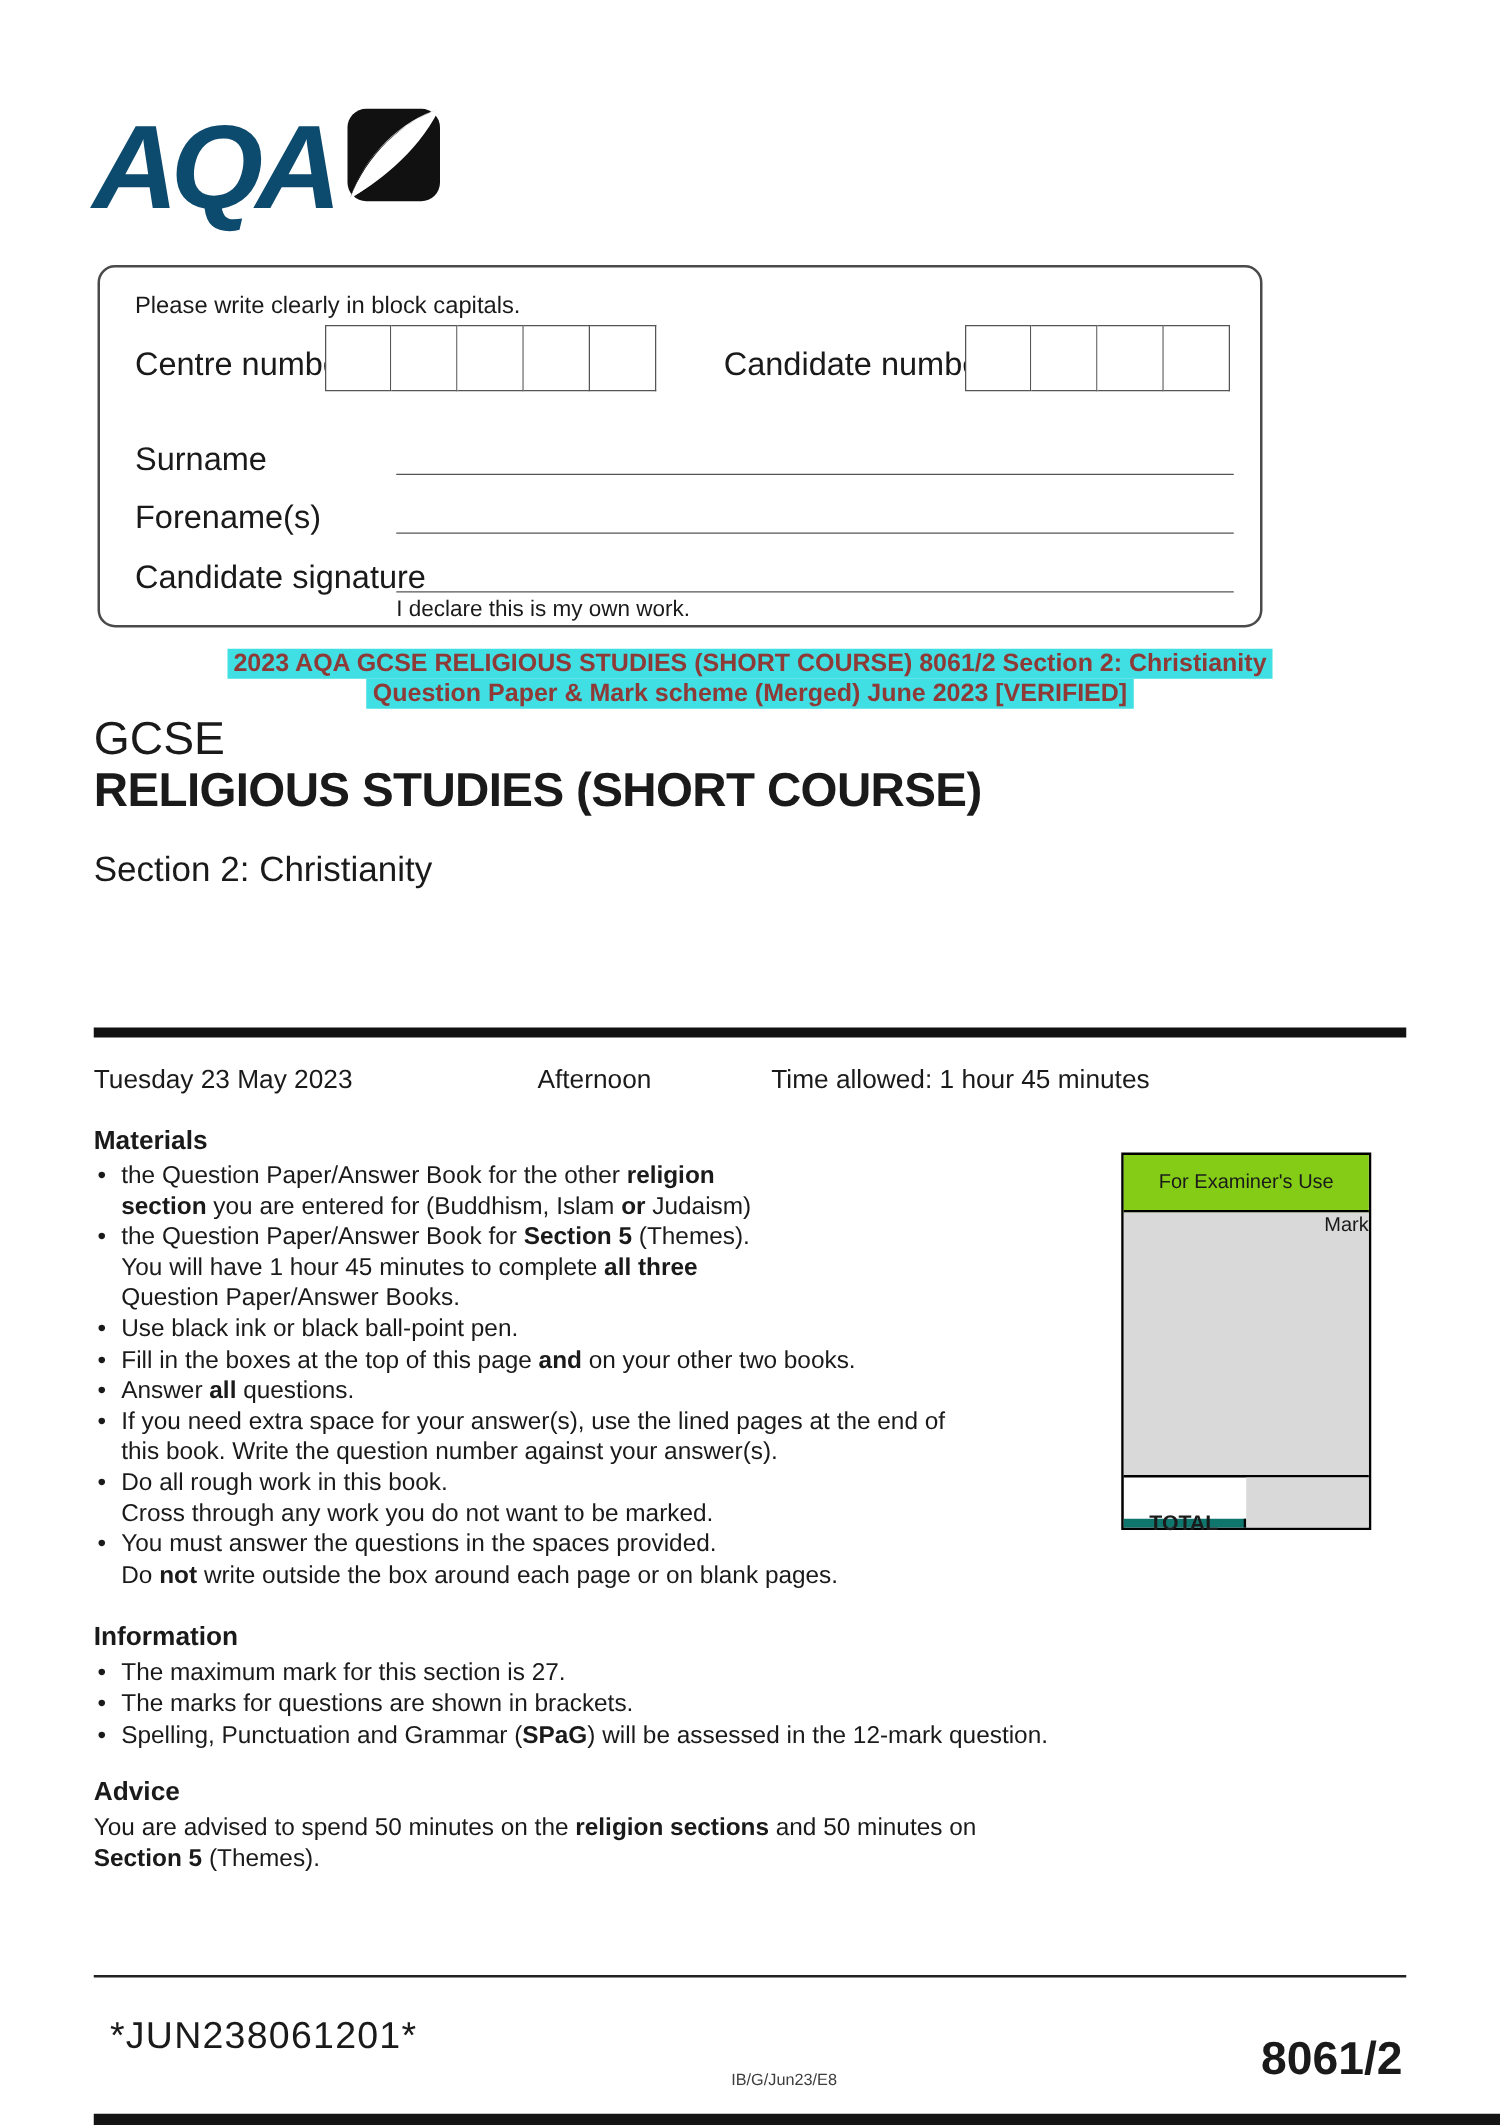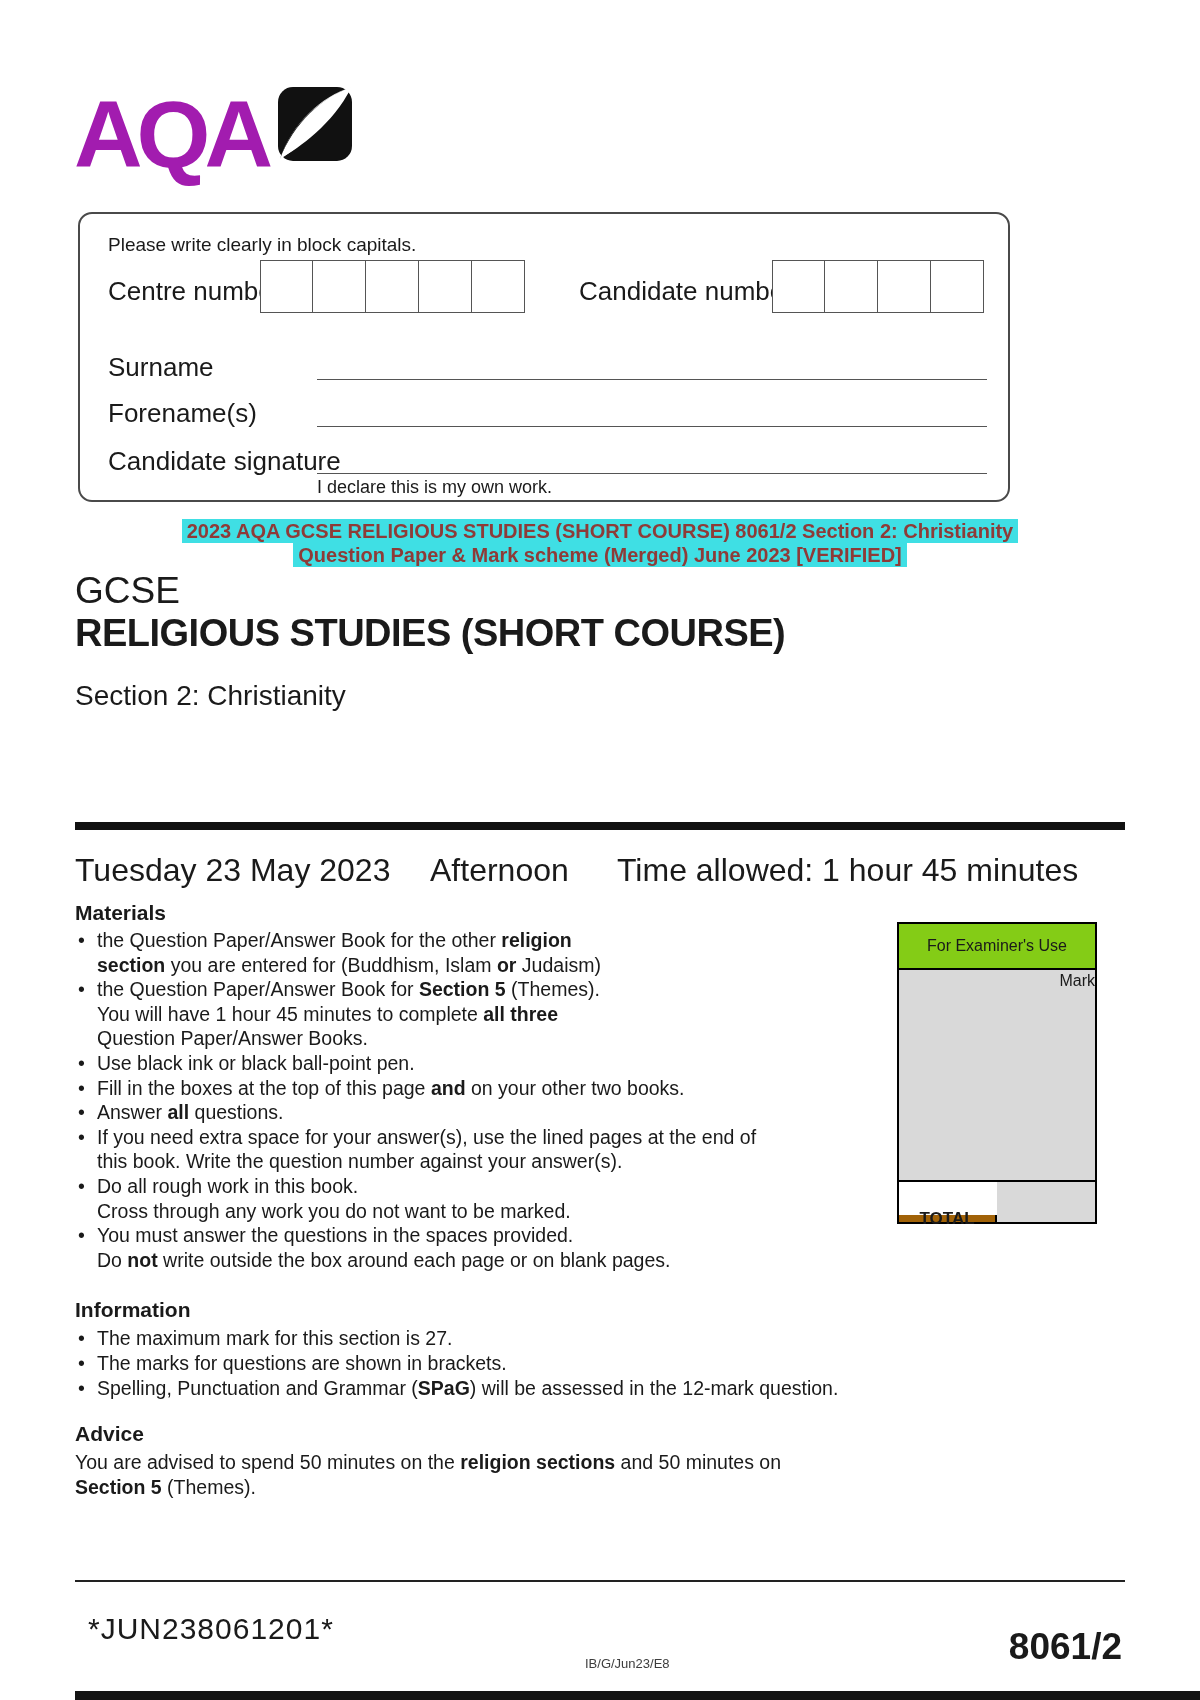--- a/index.html
+++ b/index.html
@@ -3,21 +3,21 @@
 <meta charset="utf-8">
 <style>
   html,body{margin:0;padding:0;background:#ffffff;}
   #page{
     position:relative; width:1200px; height:1700px; background:#ffffff;
     font-family:"Liberation Sans","DejaVu Sans",sans-serif; color:#1a1a1a;
     overflow:hidden;
   }
   
   .logo{position:absolute; left:74px; top:84px; display:flex; align-items:flex-start;}
-  .logo-text{font-size:95px; font-weight:bold; letter-spacing:-6px; line-height:100px; color:#a21caf;}
+  .logo-text{font-size:95px; font-weight:bold; letter-spacing:-6px; line-height:100px; color:#0c4a6e;font-style:italic;}
   .logo-mark{margin-left:10px; margin-top:2px;}
   
   .cand-box{position:absolute; left:78px; top:212px; width:928px; height:286px;
     border:2px solid #4a4a4a; border-radius:14px; background:#fff;}
   .cand-box .instr{position:absolute; left:28px; top:20px; font-size:19px;}
   .cand-label{position:absolute; font-size:26px;}
   .cells{position:absolute; top:46px; display:flex;}
   .numcell{width:53px; height:53px; border:1px solid #555; border-left:none; box-sizing:border-box; background:#fff;}
   .numcell:first-child{border-left:1px solid #555;}
   .wline{position:absolute; height:0; border-bottom:1.5px solid #555;}
@@ -25,21 +25,21 @@
   
   .hl-wrap{position:absolute; left:75px; top:519px; width:1050px; text-align:center;
     font-size:20px; line-height:24px; font-weight:bold;}
   .hl-line span{padding:1px 5px;}
   
   .t-gcse{position:absolute; left:75px; top:570px; font-size:37px; font-weight:normal;}
   .t-subject{position:absolute; left:75px; top:612px; font-size:38px; font-weight:bold; letter-spacing:-0.5px;}
   .t-section{position:absolute; left:75px; top:680px; font-size:28px;}
   .rule-thick{position:absolute; left:75px; top:822px; width:1050px; height:8px; background:#111;}
   
-  .session{position:absolute; left:75px; top:852px; width:1050px; height:34px; font-size:32px;}
+  .session{position:absolute; left:75px; top:852px; width:1050px; height:34px; font-size:21px;}
   .session .s-date{position:absolute; left:0;}
   .session .s-time-of-day{position:absolute; left:355px;}
   .session .s-allowed{position:absolute; left:542px;}
   
   .main-col{position:absolute; left:75px; top:895px; width:770px; font-size:19.5px;}
   .sec-h{font-weight:bold; font-size:21px;}
   .h-materials{margin:6px 0 3px;}
   .h-instructions{margin:12px 0 3px;}
   .h-information{margin:26px 0 4px;}
   .h-advice{margin:22px 0 4px;}
@@ -51,21 +51,21 @@
     box-sizing:border-box; background:#fff; font-size:16px;}
   .et-head{background:#84cc16; border-bottom:2px solid #000; height:44px; line-height:44px; text-align:center;}
   .et-body{display:flex; height:210px;}
   .et-qcol{width:98px; border-right:2px solid #000; box-sizing:border-box; background:#fff;}
   .et-mcol{flex:1; background:#d9d9d9;}
   .et-mlabel{text-align:right; padding-top:2px;}
   .qcell{border:2px solid #000; box-sizing:border-box; height:30px; margin-bottom:4px;
     display:flex; align-items:center; justify-content:center; background:#fff;}
   .qcell.qhead{height:34px;}
   .et-total{display:flex; border-top:2px solid #000; height:40px;}
-  .et-total-label{width:98px; border-right:2px solid #000; box-sizing:border-box; background:#a16207;
+  .et-total-label{width:98px; border-right:2px solid #000; box-sizing:border-box; background:#0f766e;
     font-weight:bold; font-size:17px; display:flex; align-items:center; justify-content:center;margin-top:33px;}
   .et-total-mark{flex:1; background:#d9d9d9;}
   
   .rule-thin{position:absolute; left:75px; top:1580px; width:1050px; height:2px; background:#222;}
   .barcode{position:absolute; left:88px; top:1612px; font-size:30px; letter-spacing:1px;}
   .ib-ref{position:absolute; left:585px; top:1656px; font-size:13px; color:#3d3d3d;}
   .paper-code{position:absolute; right:78px; top:1626px; font-size:37px; font-weight:bold;}
   .bottom-bar{position:absolute; left:75px; top:1691px; width:1125px; height:9px; background:#141414;}
 </style>
 </head>

